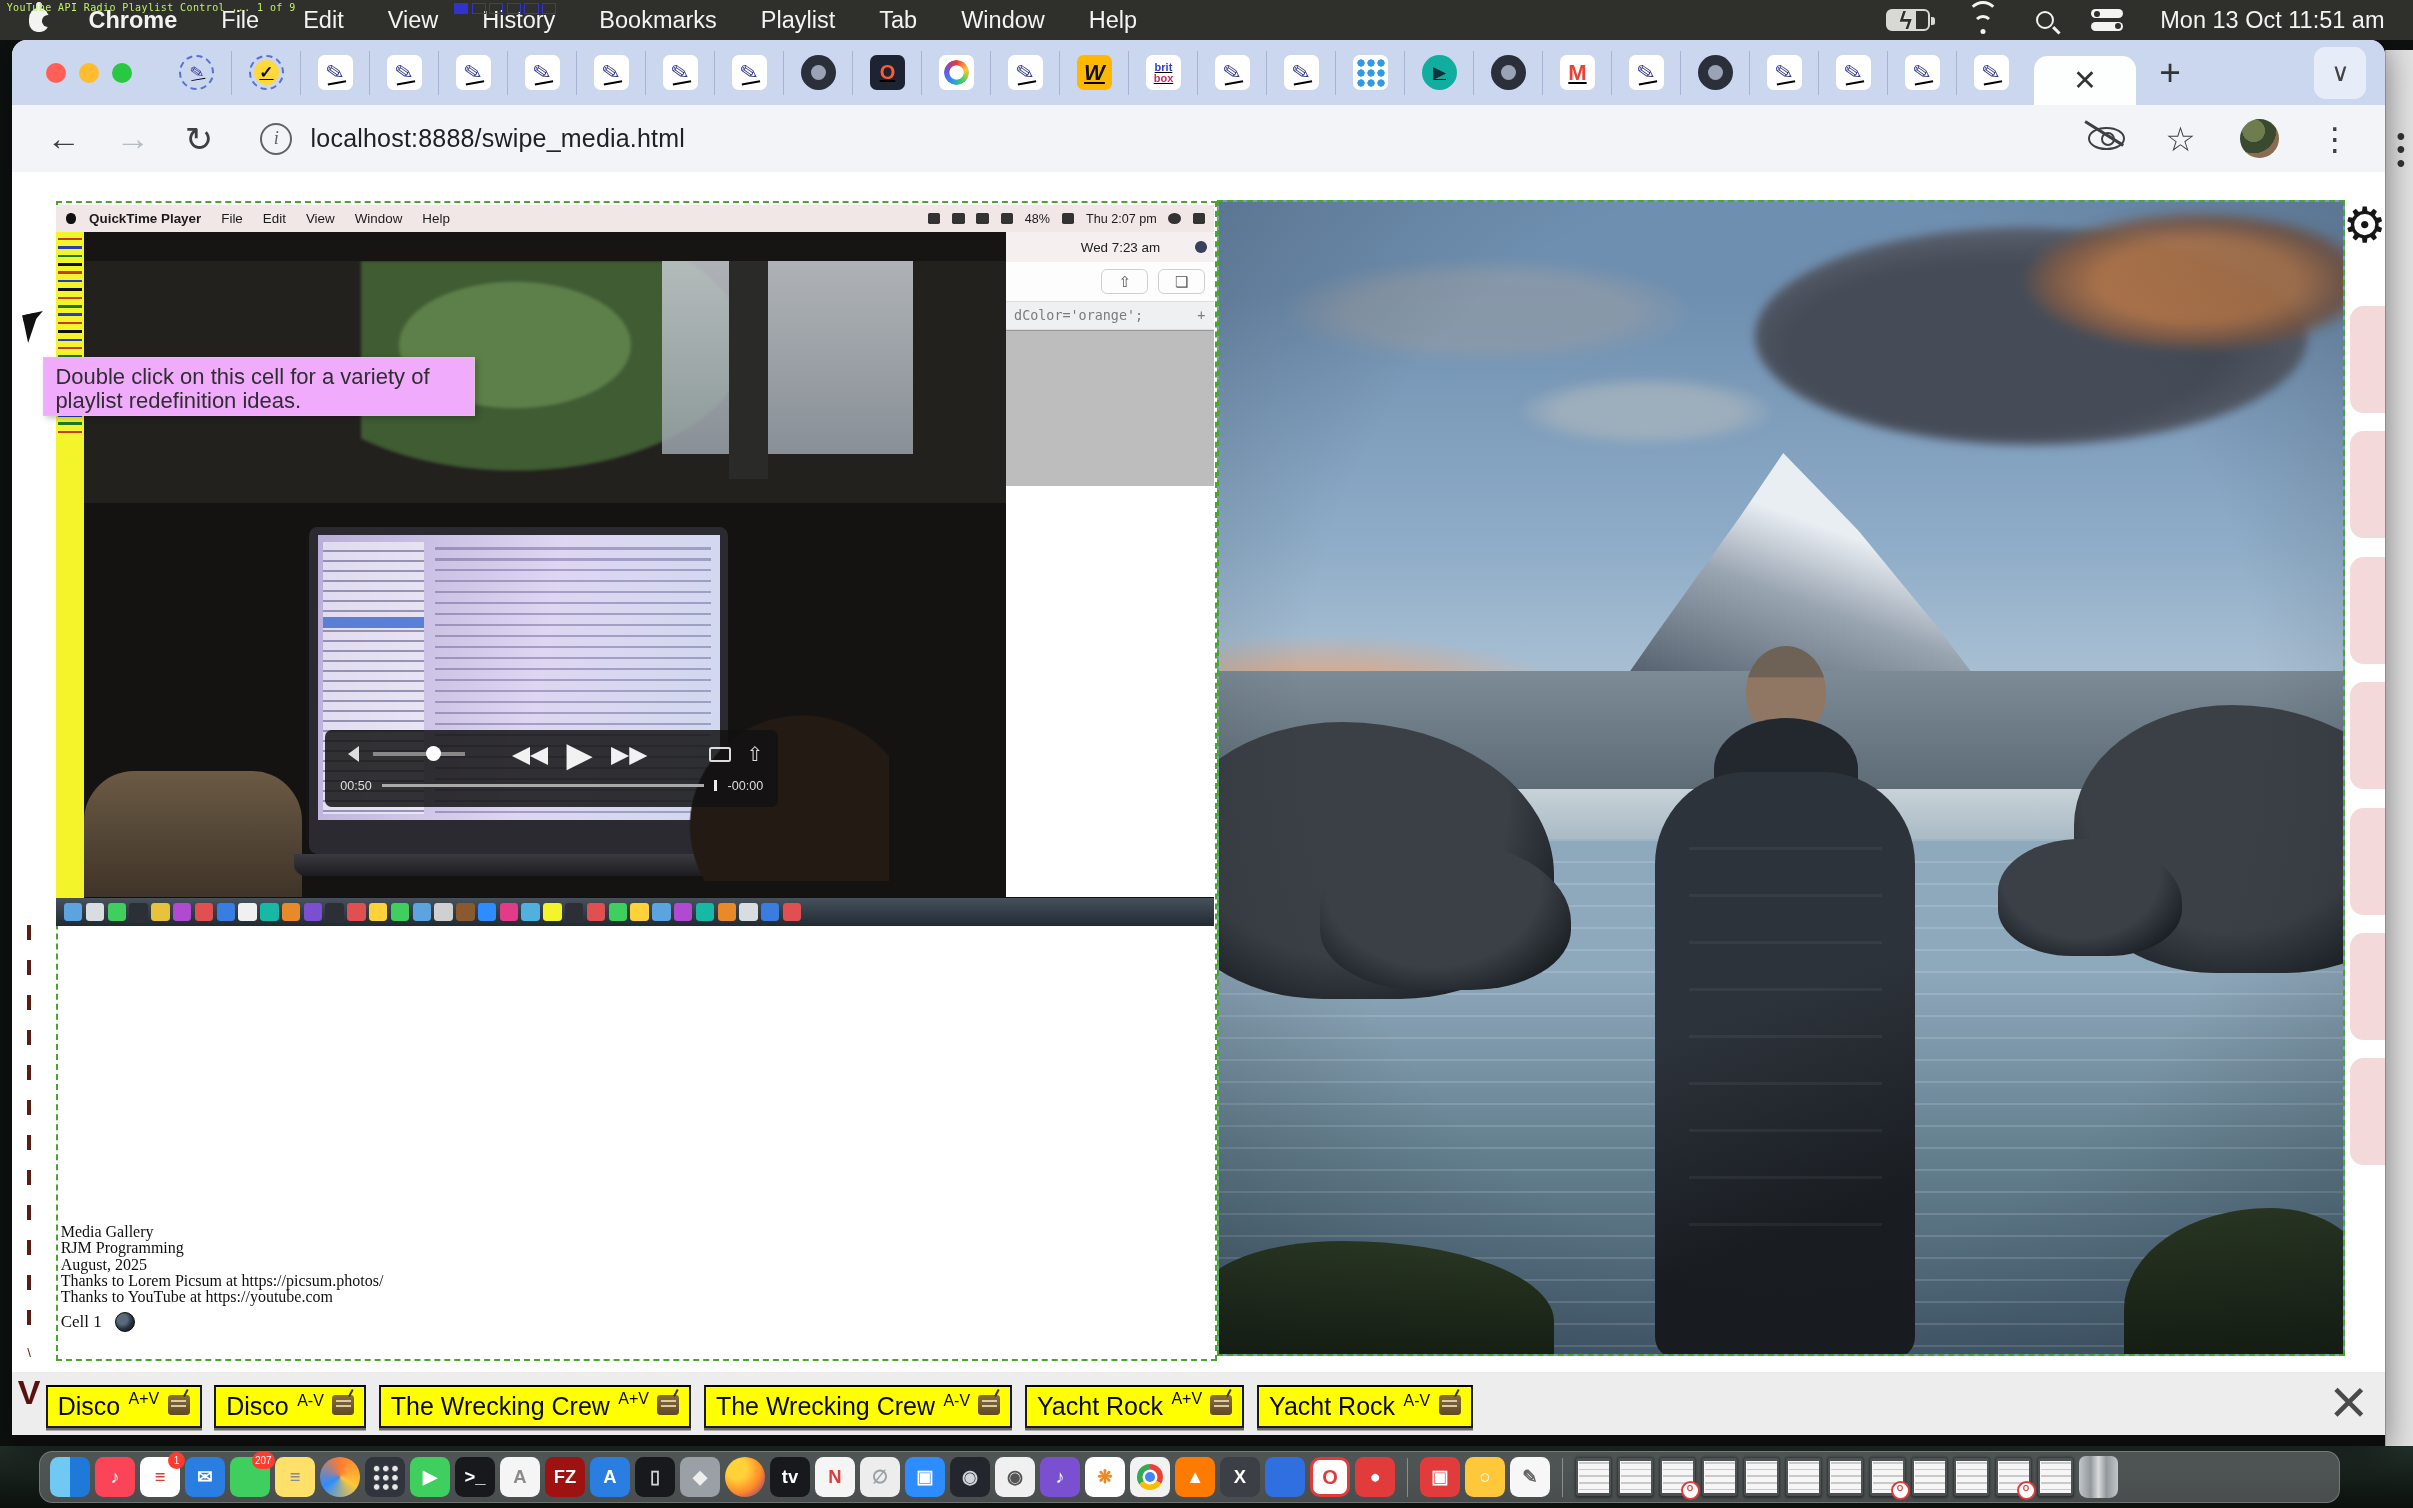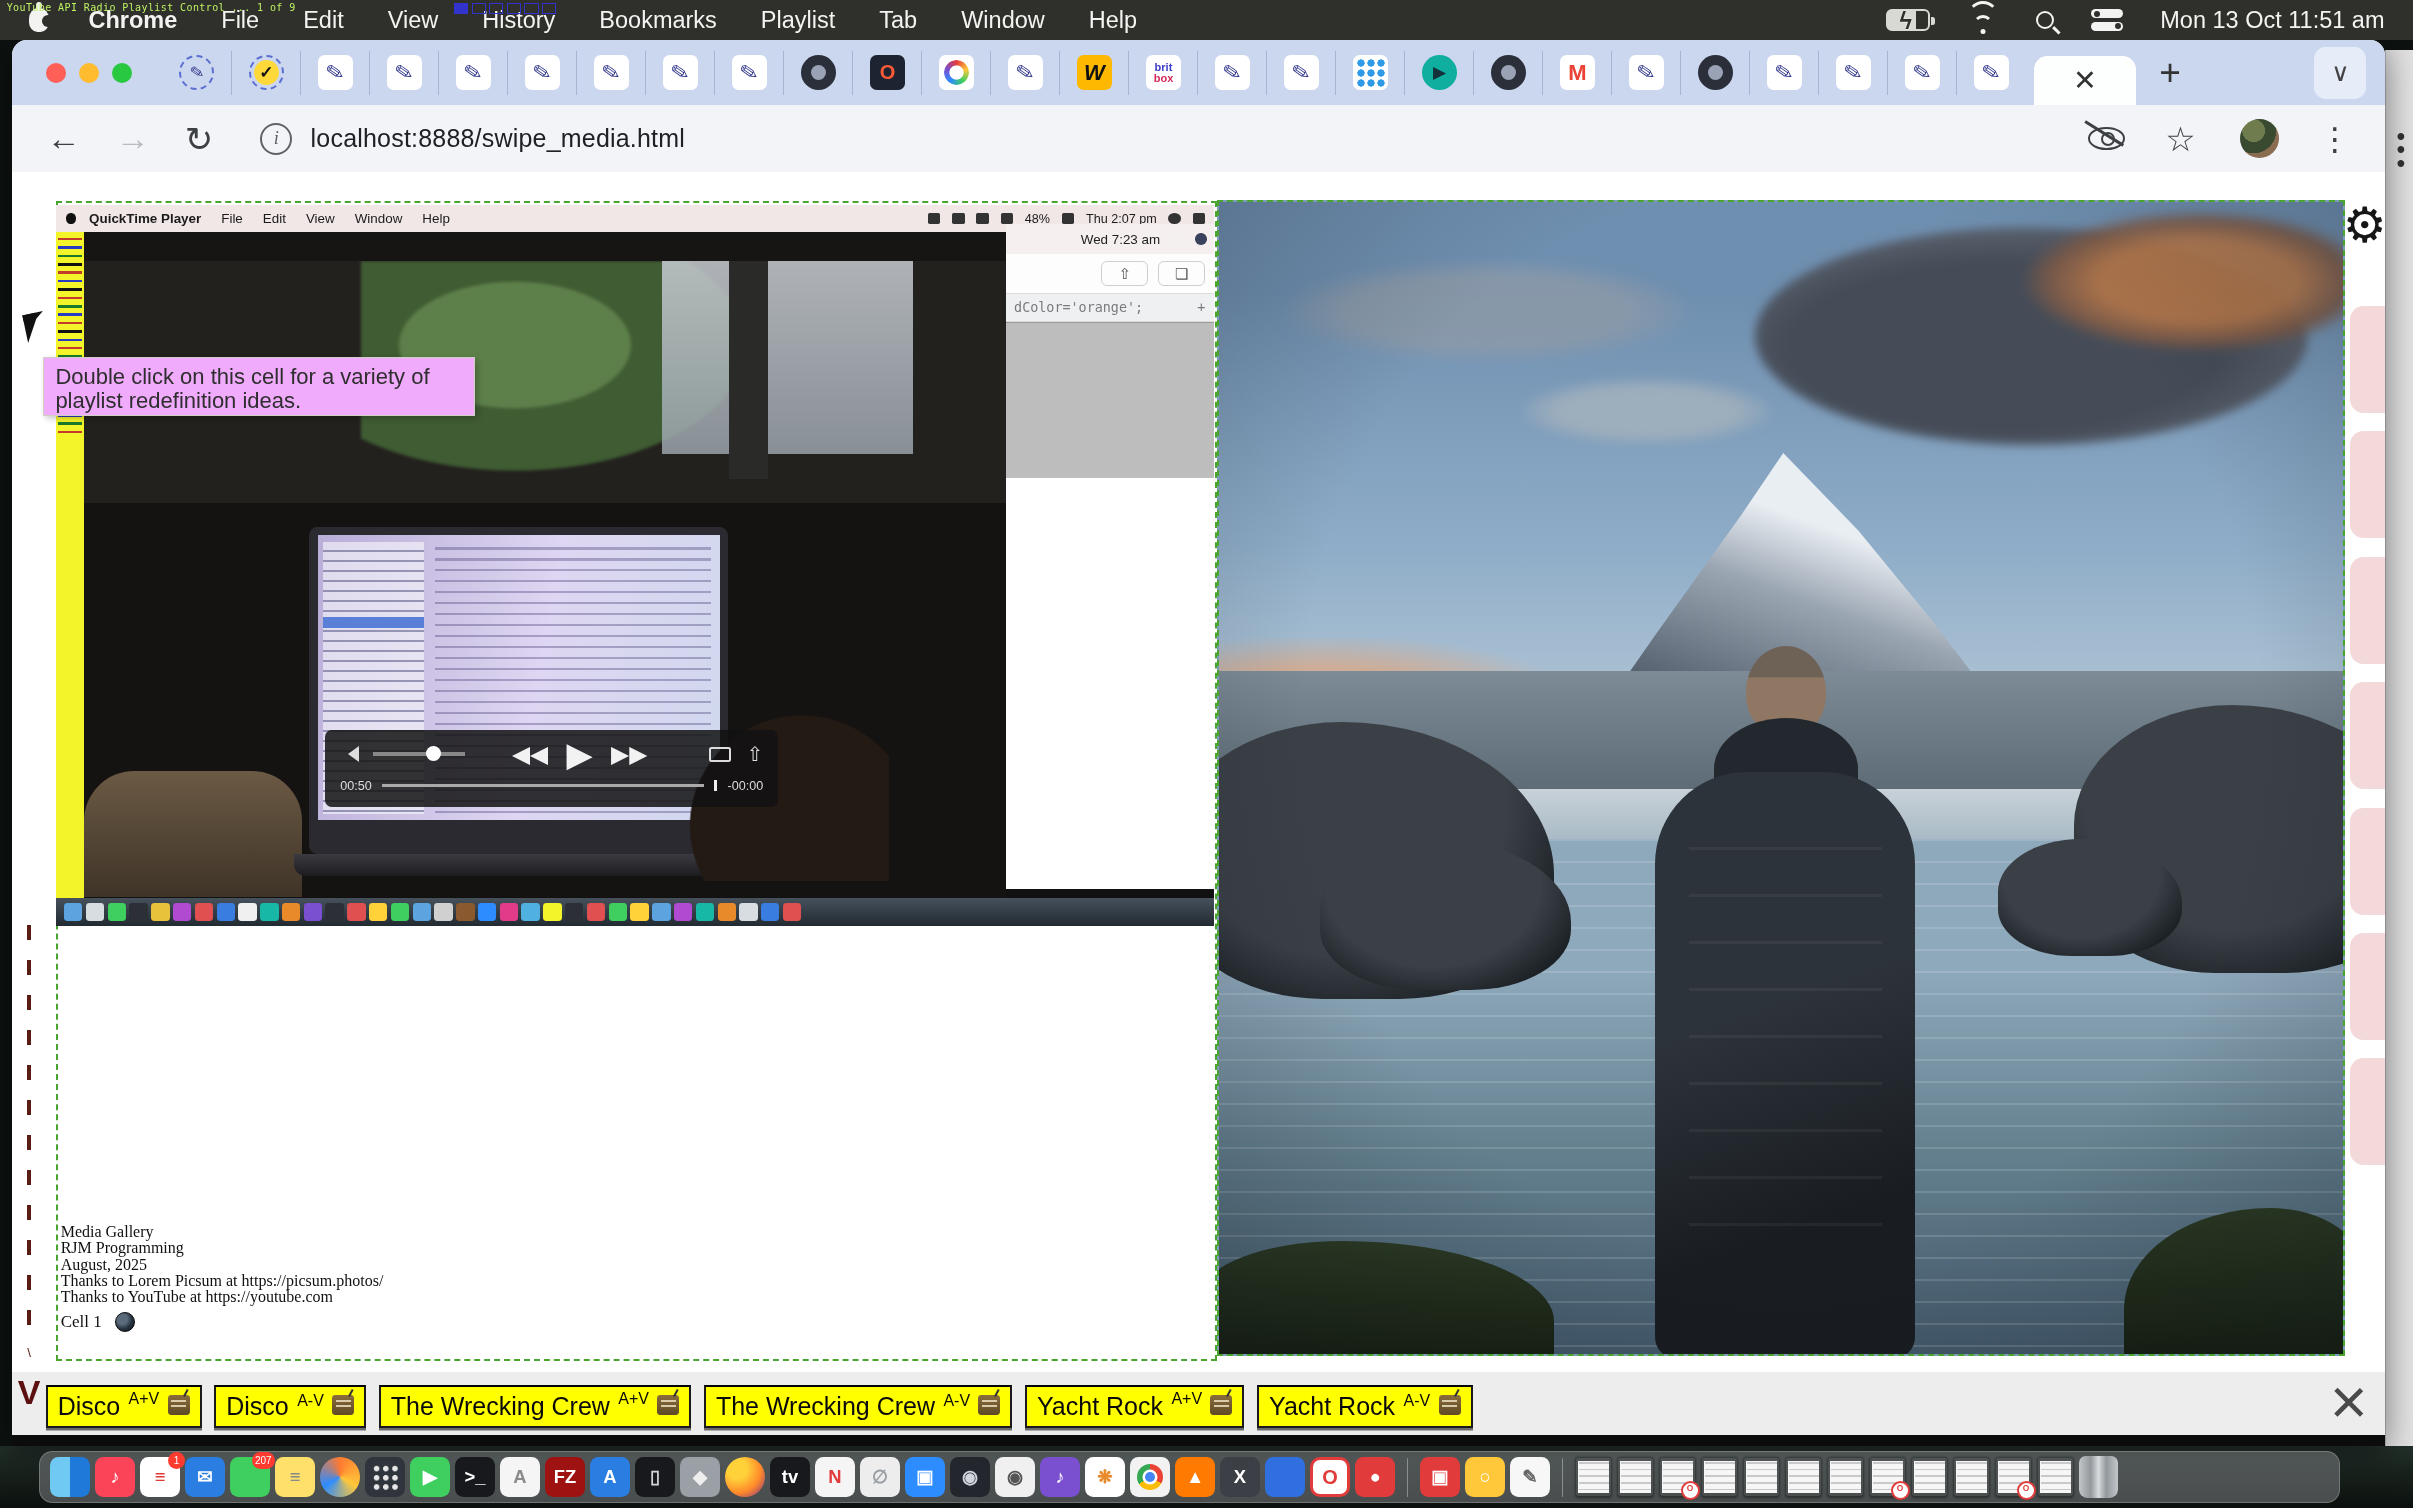--- a/index.html
+++ b/index.html
@@ -39,21 +39,21 @@
   .film-frames i { width:14.2px; height:11.7px; border:1.7px solid #3232cc; background:transparent; }
   .film-frames i.solid { background:#3232cc; }
 
   
   .window { position:absolute; left:11.7px; top:40px; width:2373px; height:1406px;
     border-radius:15px 15px 0 0; overflow:hidden; background:#fff; z-index:3; box-shadow:0 5px 34px rgba(0,0,0,.5); }
   .tabstrip { height:65px; background:#cbd6ef; display:flex; align-items:center; }
   .lights { display:flex; gap:13.4px; margin:0 30px 0 34px; }
   .lights i { width:20px; height:20px; border-radius:50%; }
   .l-red{background:#ff5f57;} .l-yel{background:#febc2e;} .l-grn{background:#28c840;}
-  .ptabs { display:flex; align-items:center; height:100%; }
+  .ptabs { display:flex; align-items:center; height:100%;text-decoration:underline; }
   .ptab { width:69px; height:44px; display:flex; align-items:center; justify-content:center; border-left:1.7px solid #a9b4d2; }
   .ptab:first-child { border-left:none; }
   .pt-tile { width:35px; height:35px; border-radius:6.7px; display:flex; align-items:center; justify-content:center; font-size:22px; }
   .pt-pen { background:#fff; color:#343a8c; }
   .pt-pen::before { content:"✎"; transform:rotate(-10deg); }
   .pt-ring { border:2.5px dashed #5a6fd0; border-radius:50%; }
   .pt-check { background:#ffd93a; border-radius:50%; color:#111; font-weight:700; }
   .pt-check::before{ content:"✓"; }
   .pt-chrome { background:#2b2f3a; border-radius:50%; position:relative; }
   .pt-chrome::after { content:""; position:absolute; left:10px; top:10px; width:15px; height:15px; border-radius:50%; background:#9aa3b5; }
@@ -151,21 +151,21 @@
      background:linear-gradient(160deg,#3a3d3a 0 30%, #55605a 31% 55%, #2c2e2c 56%); }
   .cam-ic { position:absolute; left:50%; transform:translateX(-50%); color:#e8e8e6; font-size:14.2px; letter-spacing:0.8px; }
   .cam-hdr { top:174px; }
   .cam-timer { top:225px; width:20px; height:20px; border:1.7px solid #e8e8e6; border-radius:50%; }
   .cam-cam { top:277px; width:25px; height:17px; border:1.7px solid #e8e8e6; border-radius:3.4px; }
   .shutter { position:absolute; left:50%; top:342px; transform:translateX(-50%); width:62px; height:62px; border:4.2px solid #fff; border-radius:50%; background:#fff; box-shadow:0 0 0 4.2px #0b0b0b inset; }
   .cam-thumb { position:absolute; left:50%; top:436px; transform:translateX(-50%); width:52px; height:37px; border-radius:5px;
      background:linear-gradient(#6d88a8 0 45%, #4a3f33 46% 70%, #2b241c 71%); }
   .cam-label { position:absolute; left:50%; transform:translateX(-50%); font-size:13.4px; letter-spacing:1.7px; color:#f0f0ee; }
   .cam-label.sel { color:#f2d41c; }
-  .mini-safari { position:absolute; left:950px; top:19px; width:208px; height:665px; background:#fff; overflow:hidden; }
+  .mini-safari { position:absolute; left:950px; top:27px; width:208px; height:665px; background:#fff; overflow:hidden; }
   .ms-menubar { height:30px; background:#f6efef; display:flex; align-items:center; justify-content:flex-end; gap:8.4px; font-size:13.4px; color:#222; padding-right:6.7px; }
   .ms-dot { width:11.7px; height:11.7px; border-radius:50%; background:#39415c; }
   .ms-toolbar { height:39px; background:#fdfdfd; display:flex; align-items:center; justify-content:flex-end; gap:10px; padding-right:8.4px; }
   .ms-btn { width:47px; height:25px; border:1.7px solid #cfcfcf; border-radius:5.9px; display:flex; align-items:center; justify-content:center; color:#555; font-size:15px; }
   .ms-url { height:28.5px; background:#eef0f2; border-top:0.8px solid #ddd; border-bottom:0.8px solid #ddd; display:flex; align-items:center; justify-content:space-between; padding:0 8.4px; color:#7b7b7b; font-size:13.4px; font-family:"DejaVu Sans Mono",monospace; }
   .ms-yellow { height:411px; background:#f7f720; position:relative; }
   .big-serif { position:absolute; left:15px; top:178px; font-family:"Liberation Serif", serif; font-weight:600; font-size:92px; color:#161616; letter-spacing:1.7px; }
   .ms-gray { height:156px; background:#bdbdbd; border-top:1.7px solid #9a9a9a; }
   .inner-dock { position:absolute; left:0; bottom:0; width:1158px; height:28.5px; background:linear-gradient(#46515c,#222a31); display:flex; align-items:center; gap:3.4px; padding:0 8.4px; }
   .inner-dock i { width:18.4px; height:18.4px; border-radius:3.4px; flex:0 0 auto; }

